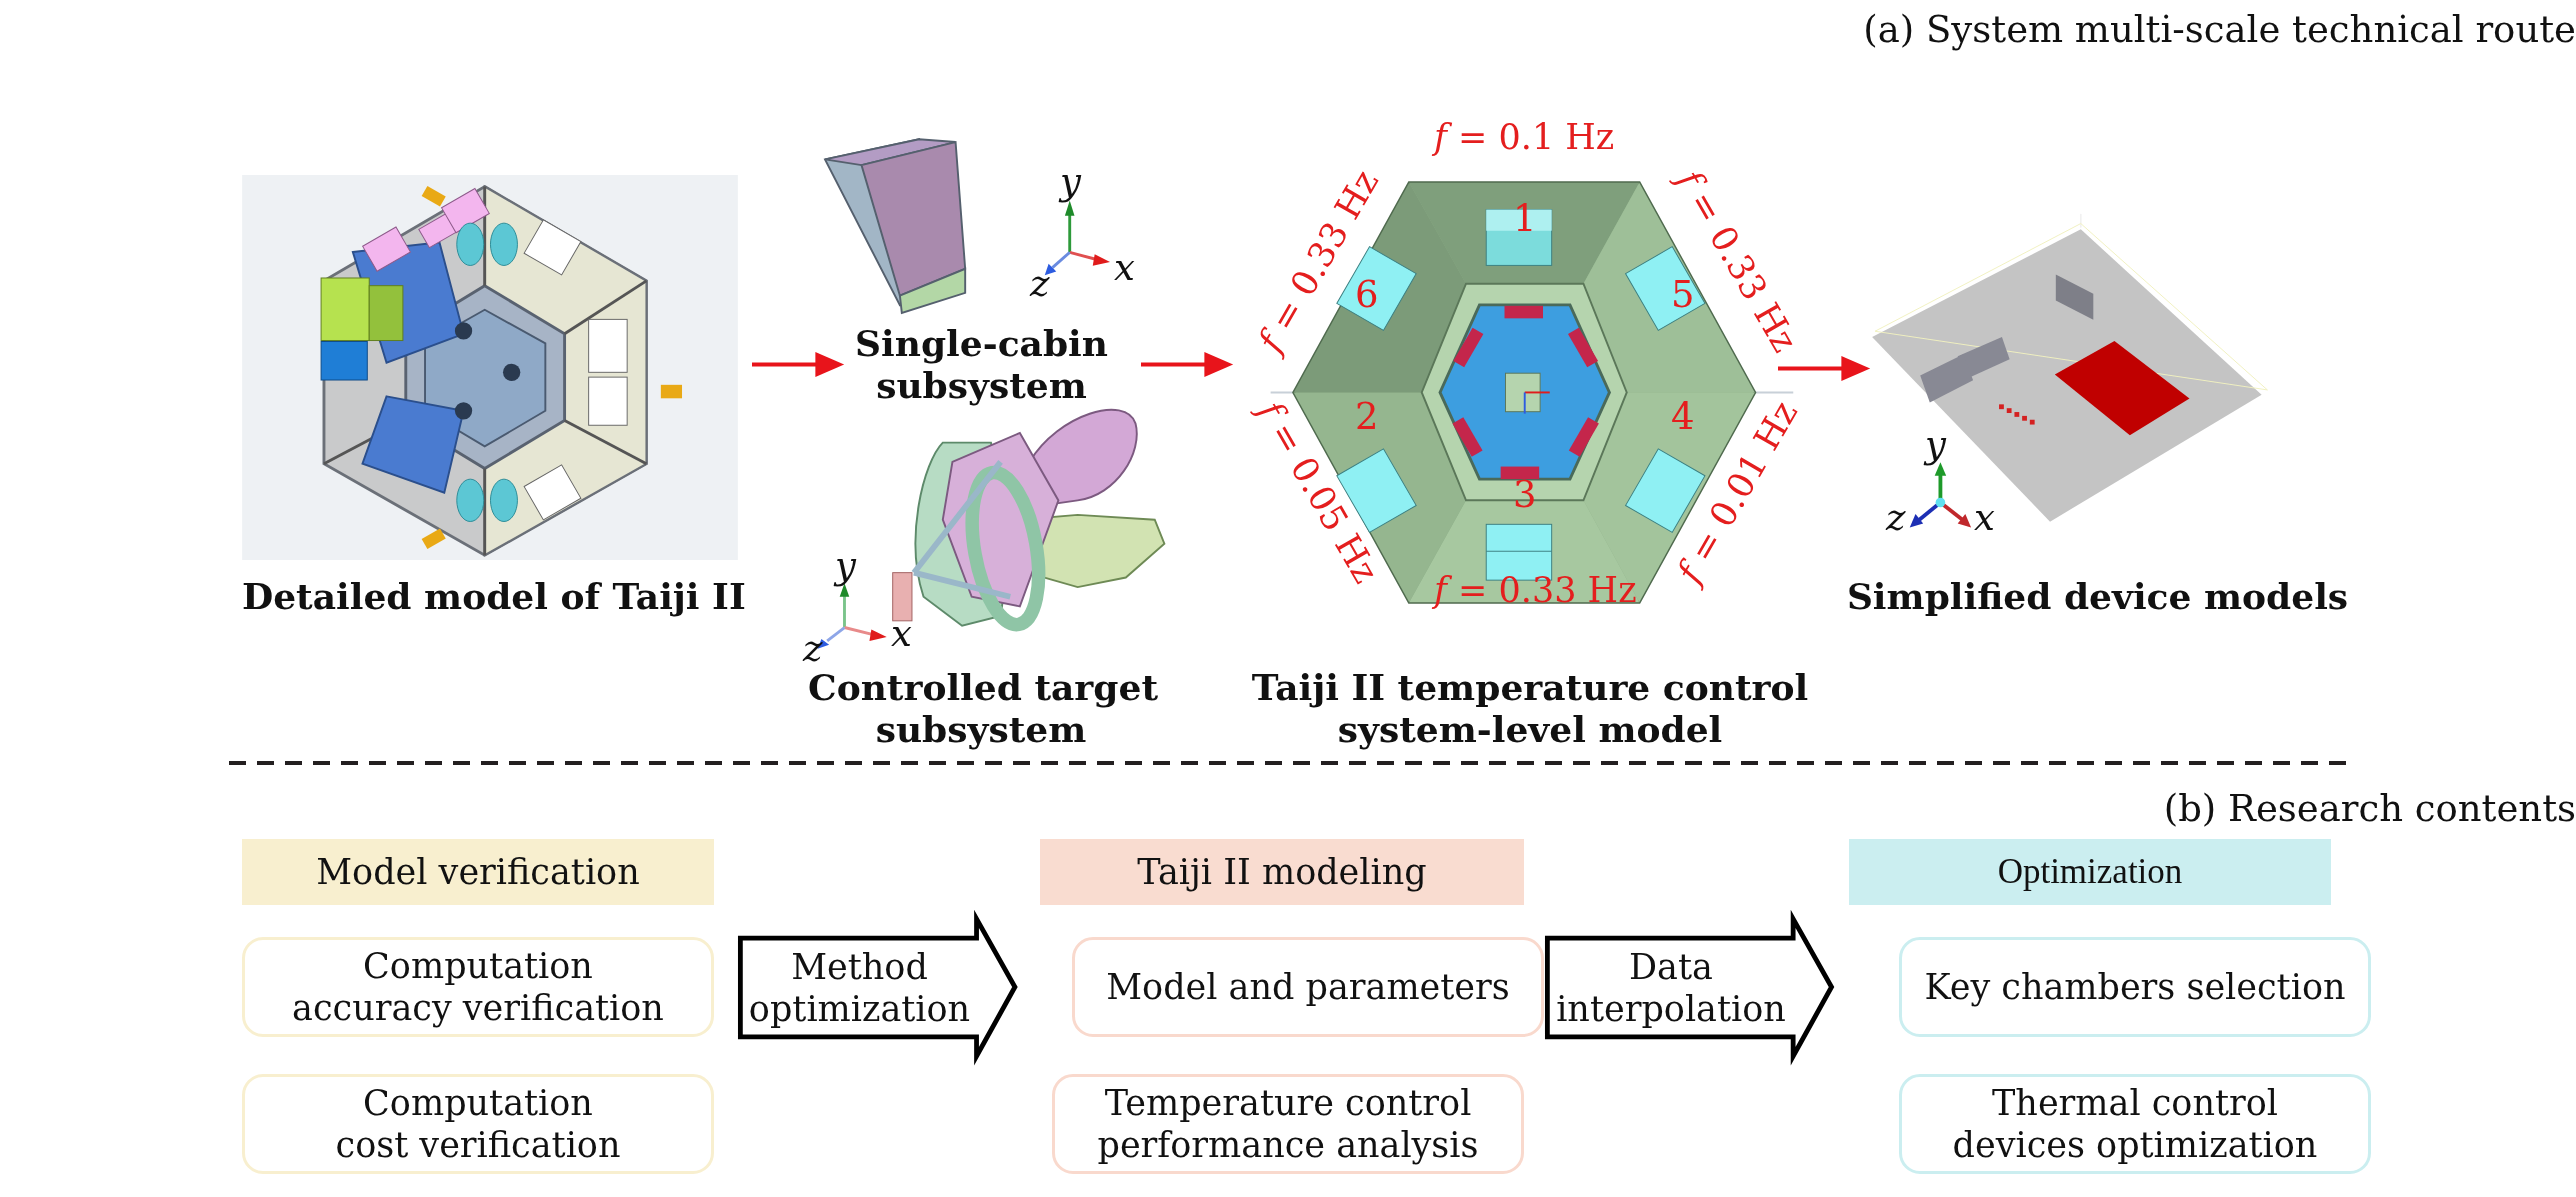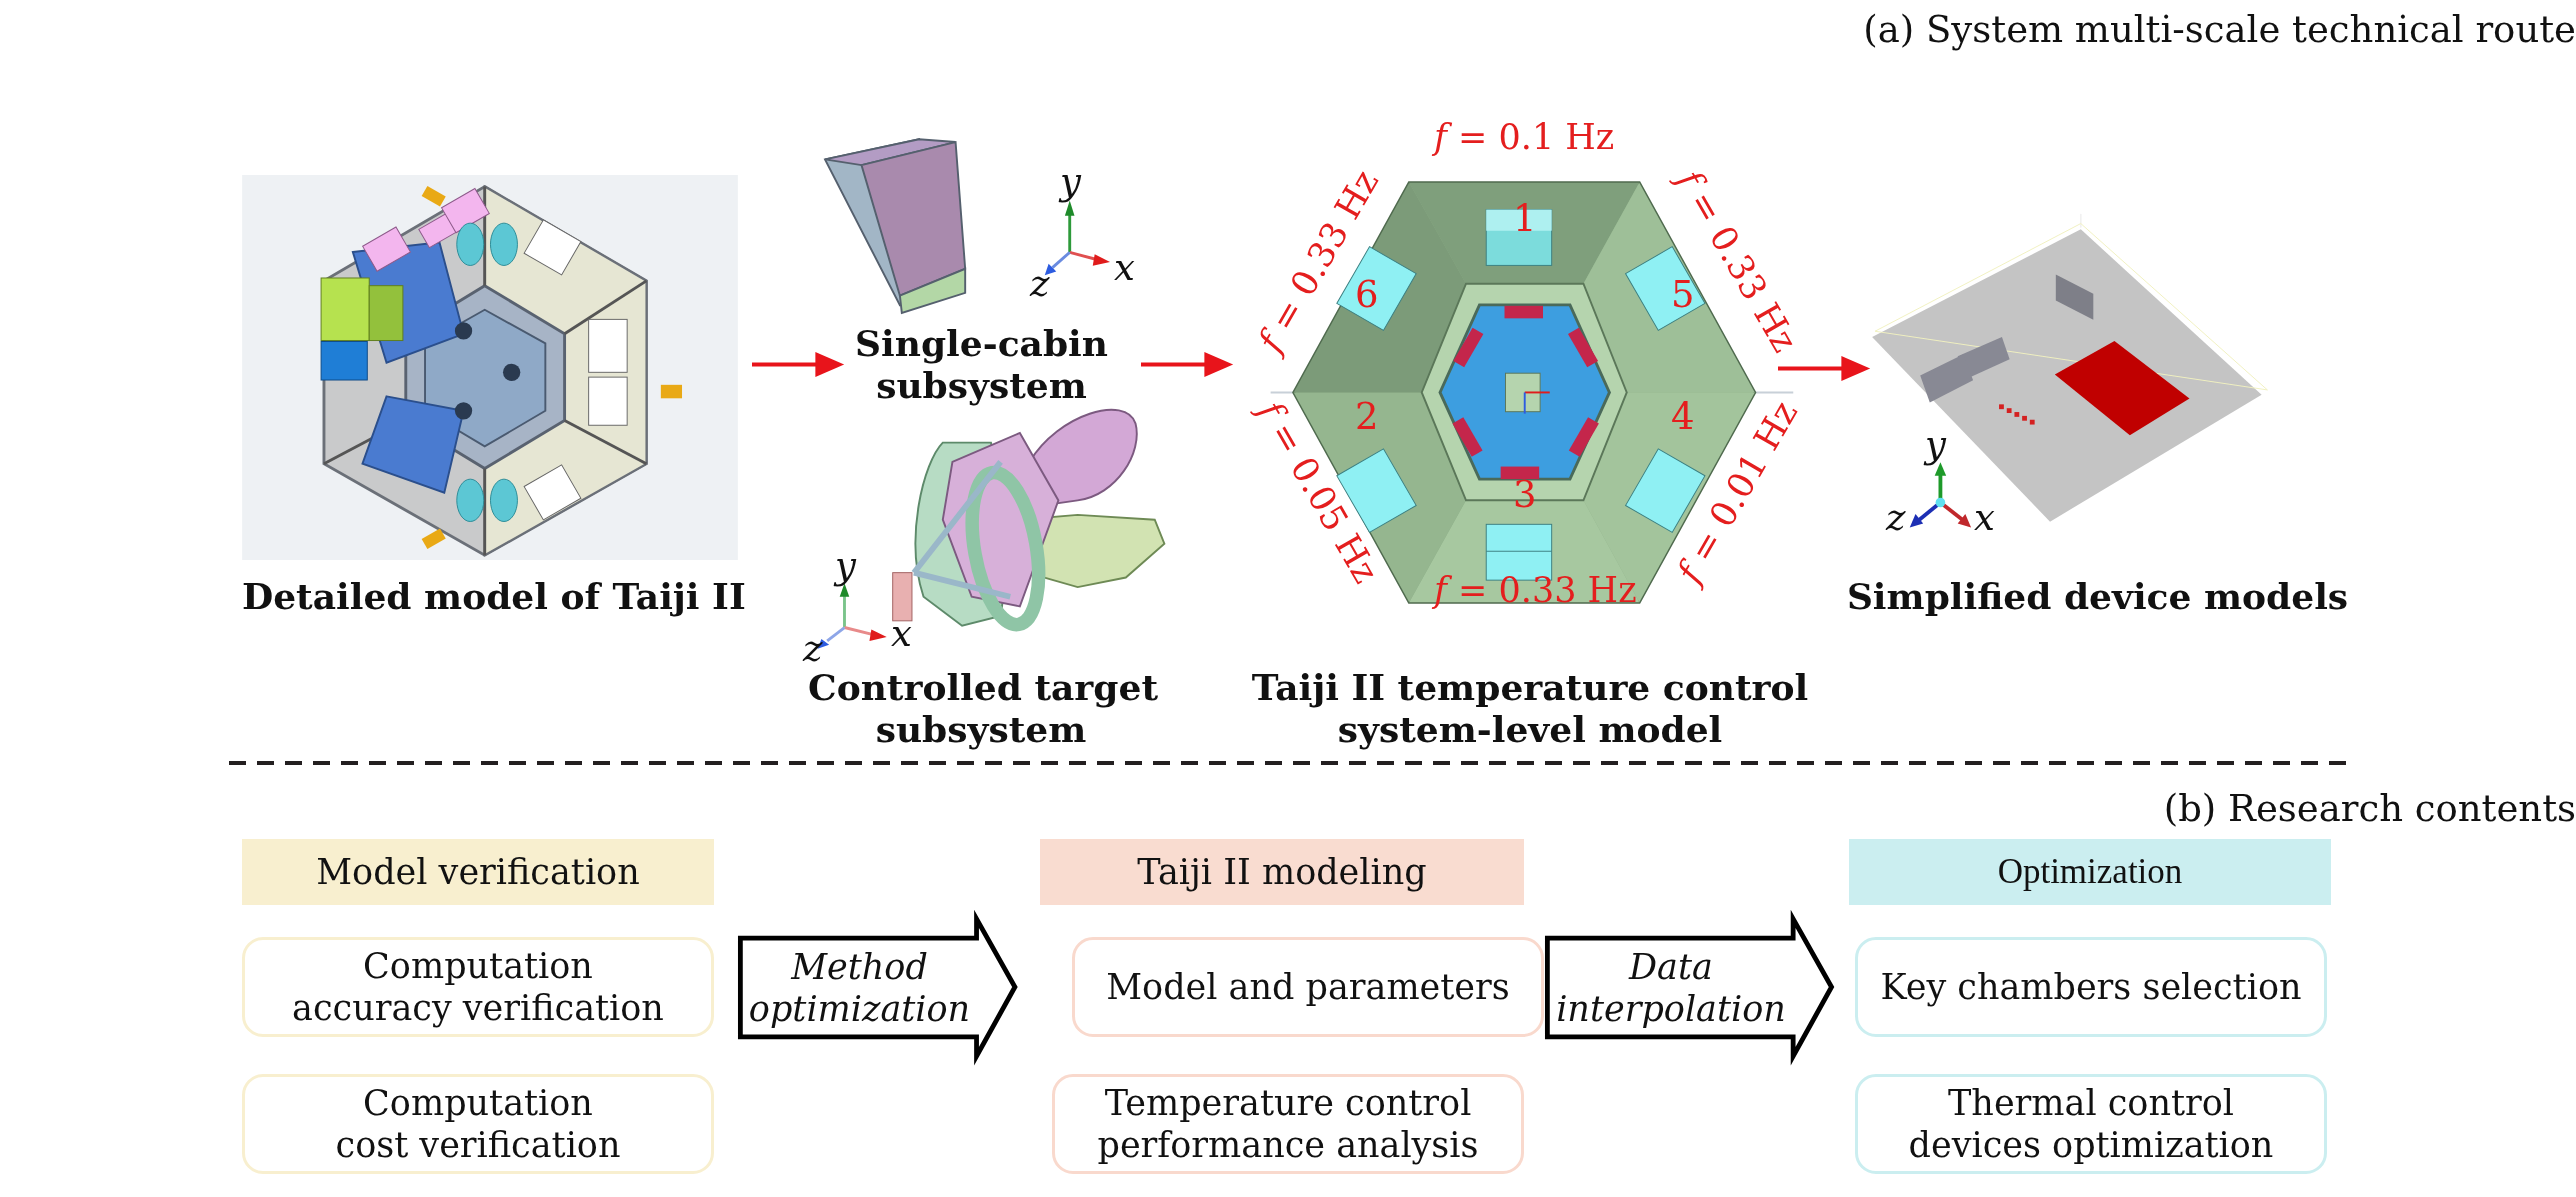--- a/index.html
+++ b/index.html
@@ -10,22 +10,22 @@
   .caption { font-size: 36px; text-align: center; line-height: 42px; white-space: nowrap; font-weight: bold; }
   .freq { font-size: 35px; color: #e41e1e; white-space: nowrap; font-family: "DejaVu Serif", "Liberation Serif", serif; }
   .freq i { font-style: italic; }
   .hdr { position: absolute; height: 66px; display: flex; align-items: center; justify-content: center;
          font-size: 35px; }
   .box { position: absolute; height: 100px; border-radius: 21px; background: #fff;
          display: flex; align-items: center; justify-content: center; text-align: center;
          font-size: 35px; line-height: 42px; box-sizing: border-box; }
   .box.yellow { border: 3.8px solid #f8efcf; }
   .box.pink { border: 3.8px solid #f9d9cd; }
-  .box.cyan { border: 3.8px solid #cbeef0; }
-  .bigarrow-text { position: absolute; text-align: center; font-size: 35px; line-height: 42px; white-space: nowrap; font-style: italic; }
+  .box.cyan { border: 3.8px solid #cbeef0; margin-left: 44px; }
+  .bigarrow-text { position: absolute; text-align: center; font-size: 35px; line-height: 42px; white-space: nowrap; }
   .dash { position: absolute; left: 229px; top: 761px; width: 2119px; height: 3.8px;
           background: repeating-linear-gradient(90deg, #231f20 0 17.3px, transparent 17.3px 28px); }
   svg { position: absolute; overflow: visible; }
 </style>
 </head>
 <body>
 
 <div class="abs title" style="left:0; width:2576px; top:7.7px;">(a) System multi-scale technical route</div>
 
 <svg style="left:242px; top:175px;" width="496" height="385" viewBox="0 0 515 400">

